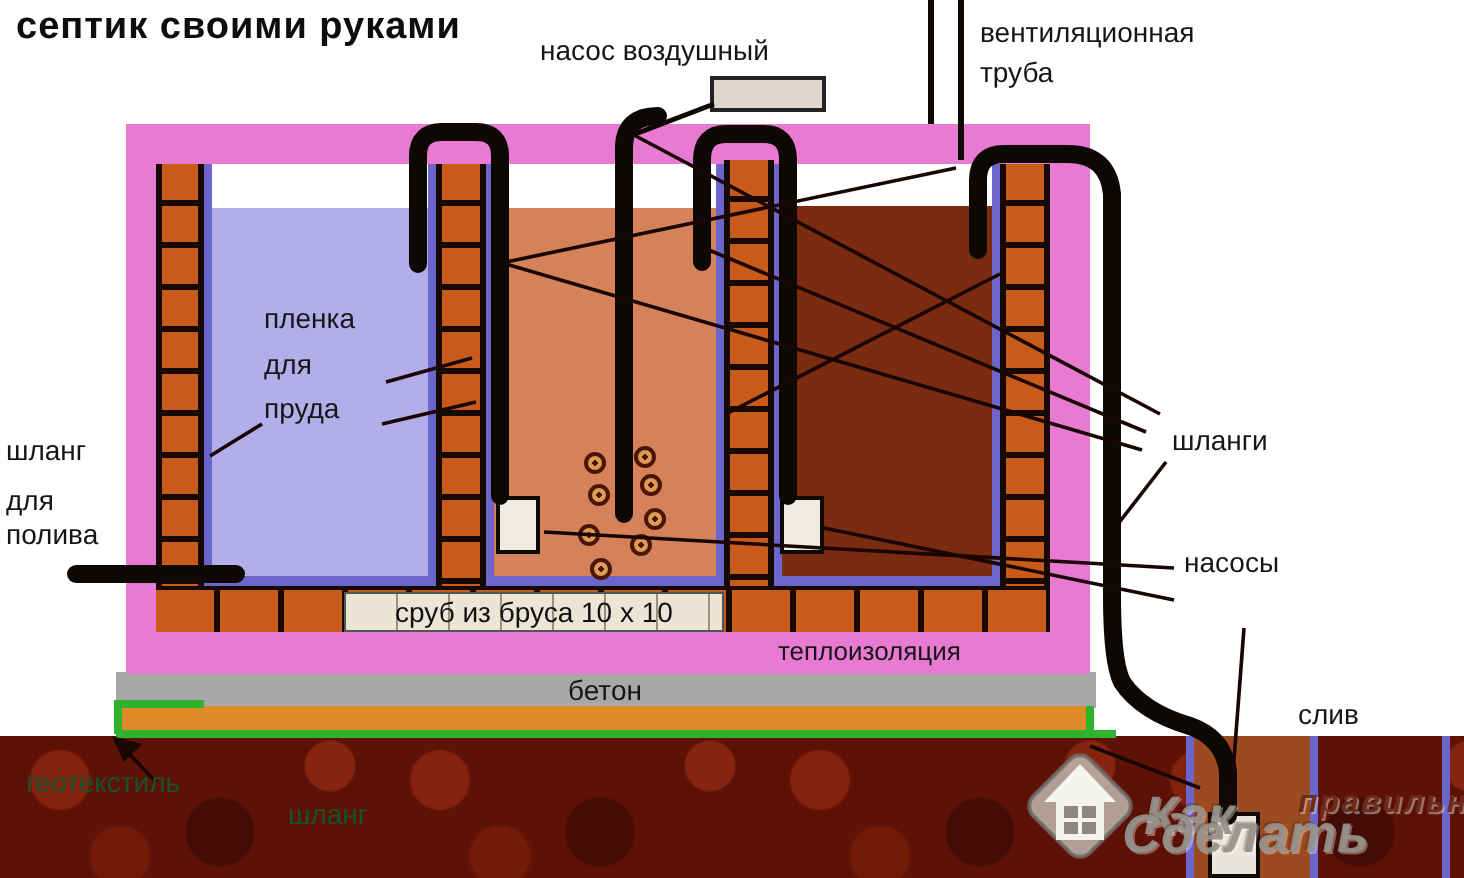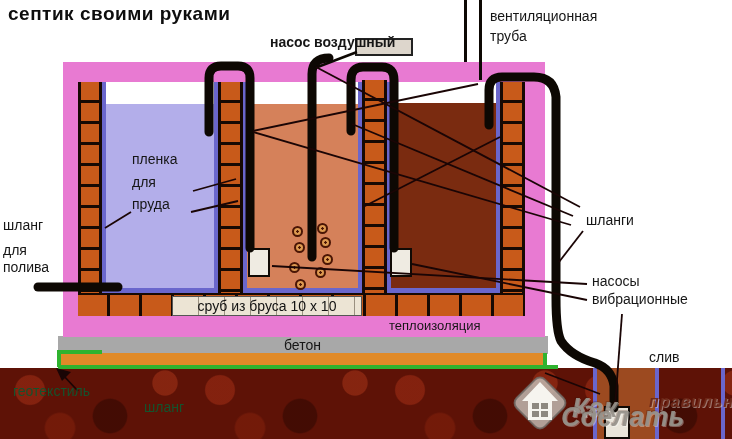--- a/index.html
+++ b/index.html
@@ -176,35 +176,34 @@
     <polygon points="32,12 50,31 44,31 44,50 20,50 20,31 14,31" fill="#f6f4ef"></polygon>
     <rect x="24" y="33" width="16" height="14" fill="#8d8880"></rect>
     <line x1="32" y1="33" x2="32" y2="47" stroke="#f6f4ef" stroke-width="2"></line>
     <line x1="24" y1="40" x2="40" y2="40" stroke="#f6f4ef" stroke-width="2"></line>
   </svg>
   <div class="abs wm-big" style="left:572px;top:378px;margin-top:15px;">Как</div>
   <div class="abs wm-small" style="left:619px;top:393px;letter-spacing:1px;">правильно</div>
   <div class="abs wm-big" style="left:561px;top:402px;">Сделать</div>
 
   <div class="abs title" style="left:8px;top:3px;">септик своими руками</div>
-  <div class="abs label" style="left:270px;top:35px;font-weight:bold;">насос воздушный</div>
+  <div class="abs label" style="left:270px;top:18px;">насос воздушный</div>
   <div class="abs label" style="left:490px;top:9px;">вентиляционная</div>
   <div class="abs label" style="left:490px;top:29px;">труба</div>
 
   <div class="abs label" style="left:132px;top:152px;">пленка</div>
   <div class="abs label" style="left:132px;top:175px;">для</div>
   <div class="abs label" style="left:132px;top:197px;">пруда</div>
 
   <div class="abs label" style="left:3px;top:218px;">шланг</div>
   <div class="abs label" style="left:3px;top:243px;">для</div>
   <div class="abs label" style="left:3px;top:260px;">полива</div>
 
   <div class="abs label" style="left:586px;top:213px;">шланги</div>
   <div class="abs label" style="left:592px;top:274px;">насосы</div>
-  <div class="abs label" style="left:592px;top:292px;">вибрационные</div>
   <div class="abs label" style="left:649px;top:350px;">слив</div>
 
   <div class="abs label" style="left:389px;top:319px;font-size:13px;">теплоизоляция</div>
   <div class="abs label" style="left:284px;top:338px;">бетон</div>
   <div class="abs label soil-label" style="left:13px;top:384px;font-weight:normal;">геотекстиль</div>
   <div class="abs label soil-label" style="left:144px;top:400px;font-weight:normal;">шланг</div>
 
 </div>
 
 </body></html>

